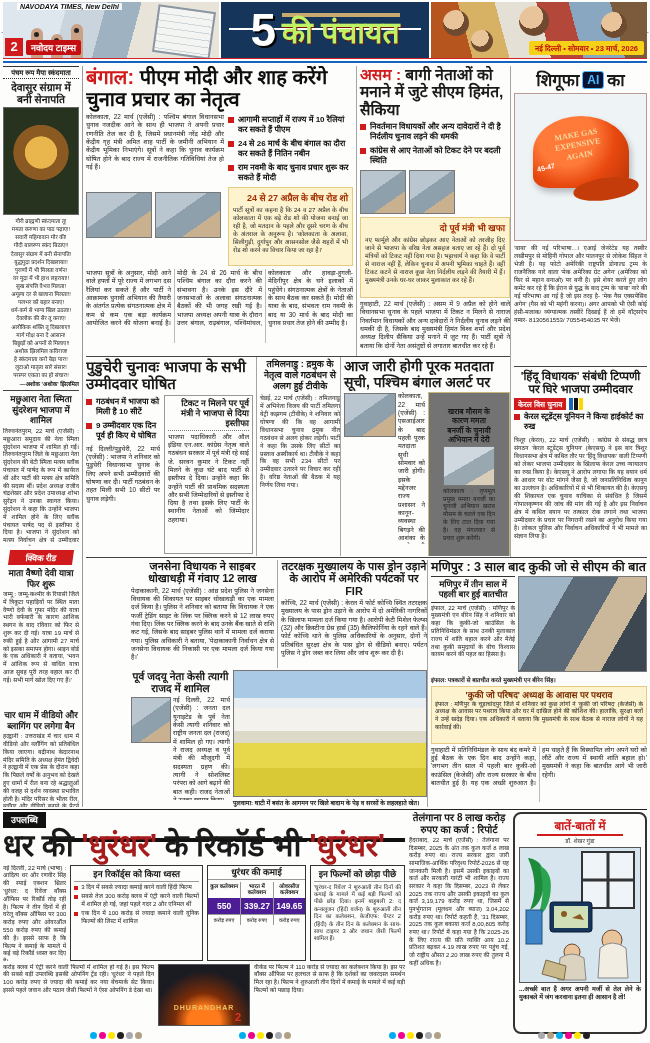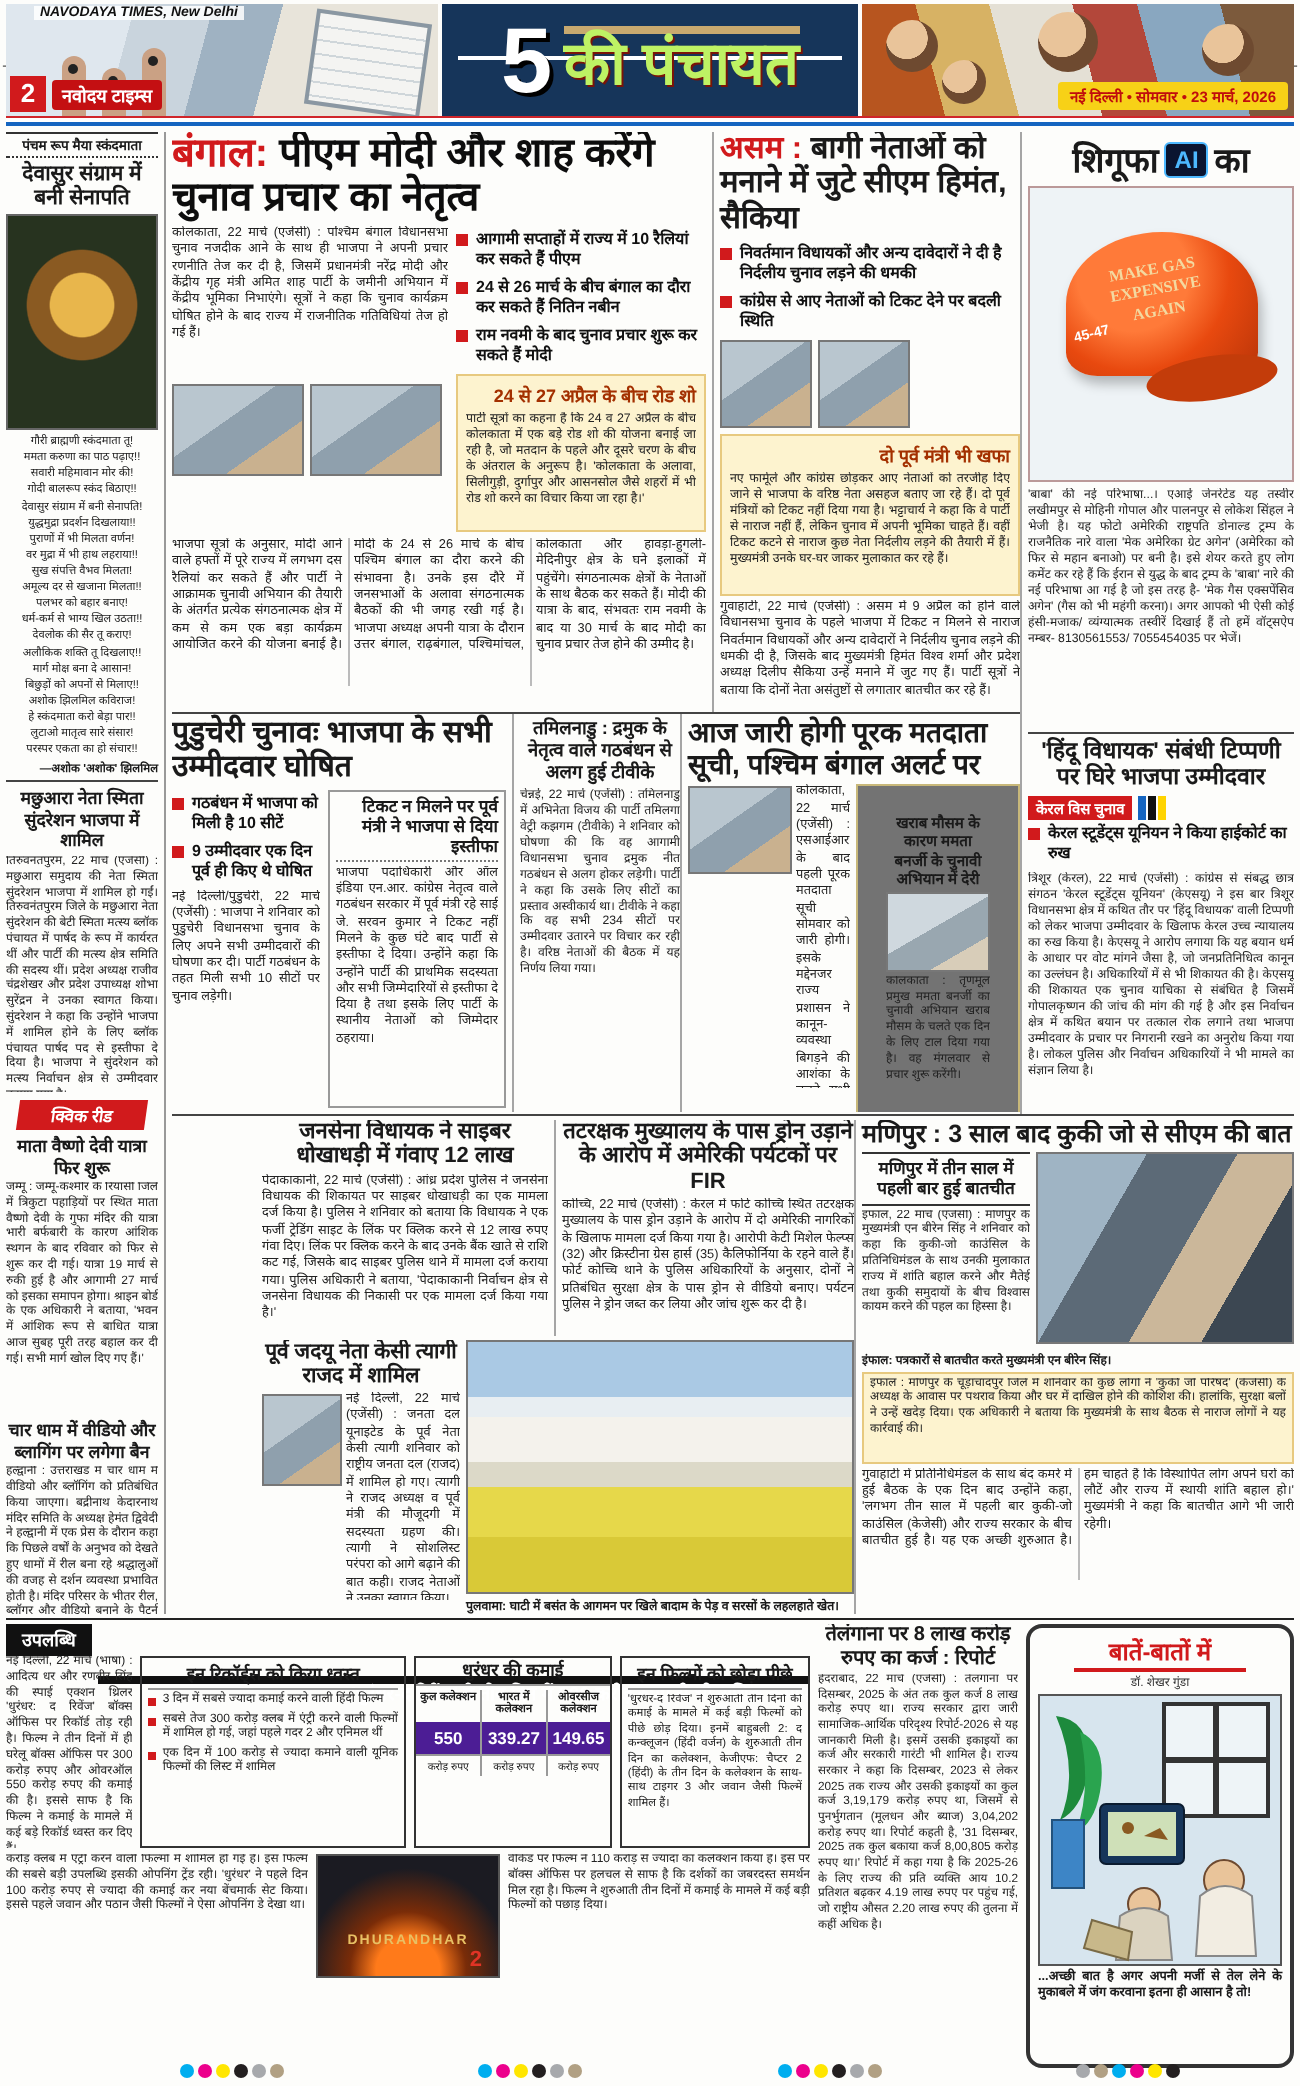--- a/index.html
+++ b/index.html
@@ -391,34 +391,36 @@
           <div class="manipur-h">मणिपुर : 3 साल बाद कुकी जो से सीएम की बात</div>
           <div class="mani-cols">
             <div class="mani-sub">
               <div class="sh">मणिपुर में तीन साल में पहली बार हुई बातचीत</div>
               <div class="body-txt" style="height:70px;font-size:6px">इंफाल, 22 मार्च (एजेंसी) : मणिपुर के मुख्यमंत्री एन बीरेन सिंह ने शनिवार को कहा कि कुकी-जो काउंसिल के प्रतिनिधिमंडल के साथ उनकी मुलाकात राज्य में शांति बहाल करने और मैतेई तथा कुकी समुदायों के बीच विश्वास कायम करने की पहल का हिस्सा है।</div>
             </div>
             <div class="mani-photo"></div>
           </div>
           <div class="mani-cap">इंफाल: पत्रकारों से बातचीत करते मुख्यमंत्री एन बीरेन सिंह।</div>
           <div class="kuki-box">
+            <div class="t">'कुकी जो परिषद' अध्यक्ष के आवास पर पथराव</div>
             <div class="body-txt" style="height:40px;font-size:6px">इंफाल : मणिपुर के चूड़ाचांदपुर जिले में शनिवार को कुछ लोगों ने 'कुकी जो परिषद' (केजेसी) के अध्यक्ष के आवास पर पथराव किया और घर में दाखिल होने की कोशिश की। हालांकि, सुरक्षा बलों ने उन्हें खदेड़ दिया। एक अधिकारी ने बताया कि मुख्यमंत्री के साथ बैठक से नाराज लोगों ने यह कार्रवाई की।</div>
           </div>
           <div class="body-txt mani-body2">गुवाहाटी में प्रतिनिधिमंडल के साथ बंद कमरे में हुई बैठक के एक दिन बाद उन्होंने कहा, 'लगभग तीन साल में पहली बार कुकी-जो काउंसिल (केजेसी) और राज्य सरकार के बीच बातचीत हुई है। यह एक अच्छी शुरुआत है। हम चाहते हैं कि विस्थापित लोग अपने घरों को लौटें और राज्य में स्थायी शांति बहाल हो।' मुख्यमंत्री ने कहा कि बातचीत आगे भी जारी रहेगी।</div>
         </div>
       </div>
     </div>
   </div>
 
   <div class="bottom-zone">
     <div class="dhur">
       <div class="dhur-top">
         <span class="label-black">उपलब्धि</span>
         <span class="dhur-banner">'धुरंधर-द रिवेंज' ने तीन दिन में 500 करोड़ रुपए से भी अधिक कमाए</span>
       </div>
+      <div class="dhur-h1"><span>धर की </span><span class="q">'धुरंधर'</span><span> के रिकॉर्ड भी </span><span class="q">'धुरंधर'</span></div>
       <div class="dhur-mid">
         <div class="c1 body-txt" style="font-size:6px;height:96px">नई दिल्ली, 22 मार्च (भाषा) : आदित्य धर और रणवीर सिंह की स्पाई एक्शन थ्रिलर 'धुरंधर: द रिवेंज' बॉक्स ऑफिस पर रिकॉर्ड तोड़ रही है। फिल्म ने तीन दिनों में ही घरेलू बॉक्स ऑफिस पर 300 करोड़ रुपए और ओवरऑल 550 करोड़ रुपए की कमाई की है। इससे साफ है कि फिल्म ने कमाई के मामले में कई बड़े रिकॉर्ड ध्वस्त कर दिए हैं।</div>
         <div class="rec-box">
           <div class="t">इन रिकॉर्ड्स को किया ध्वस्त</div>
           <ul>
             <li>3 दिन में सबसे ज्यादा कमाई करने वाली हिंदी फिल्म</li>
             <li>सबसे तेज 300 करोड़ क्लब में एंट्री करने वाली फिल्मों में शामिल हो गई, जहां पहले गदर 2 और एनिमल थीं</li>
             <li>एक दिन में 100 करोड़ से ज्यादा कमाने वाली यूनिक फिल्मों की लिस्ट में शामिल</li>
           </ul>
         </div>

